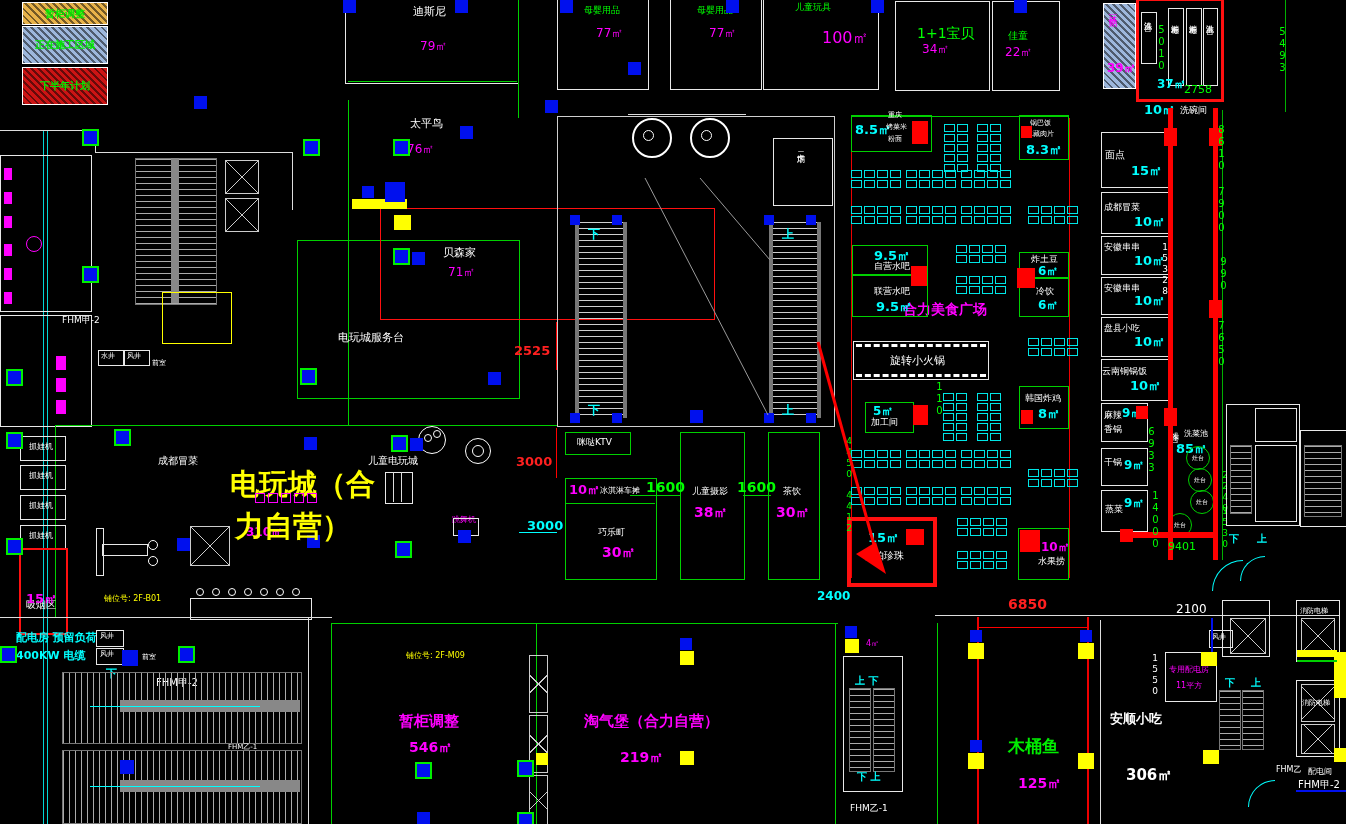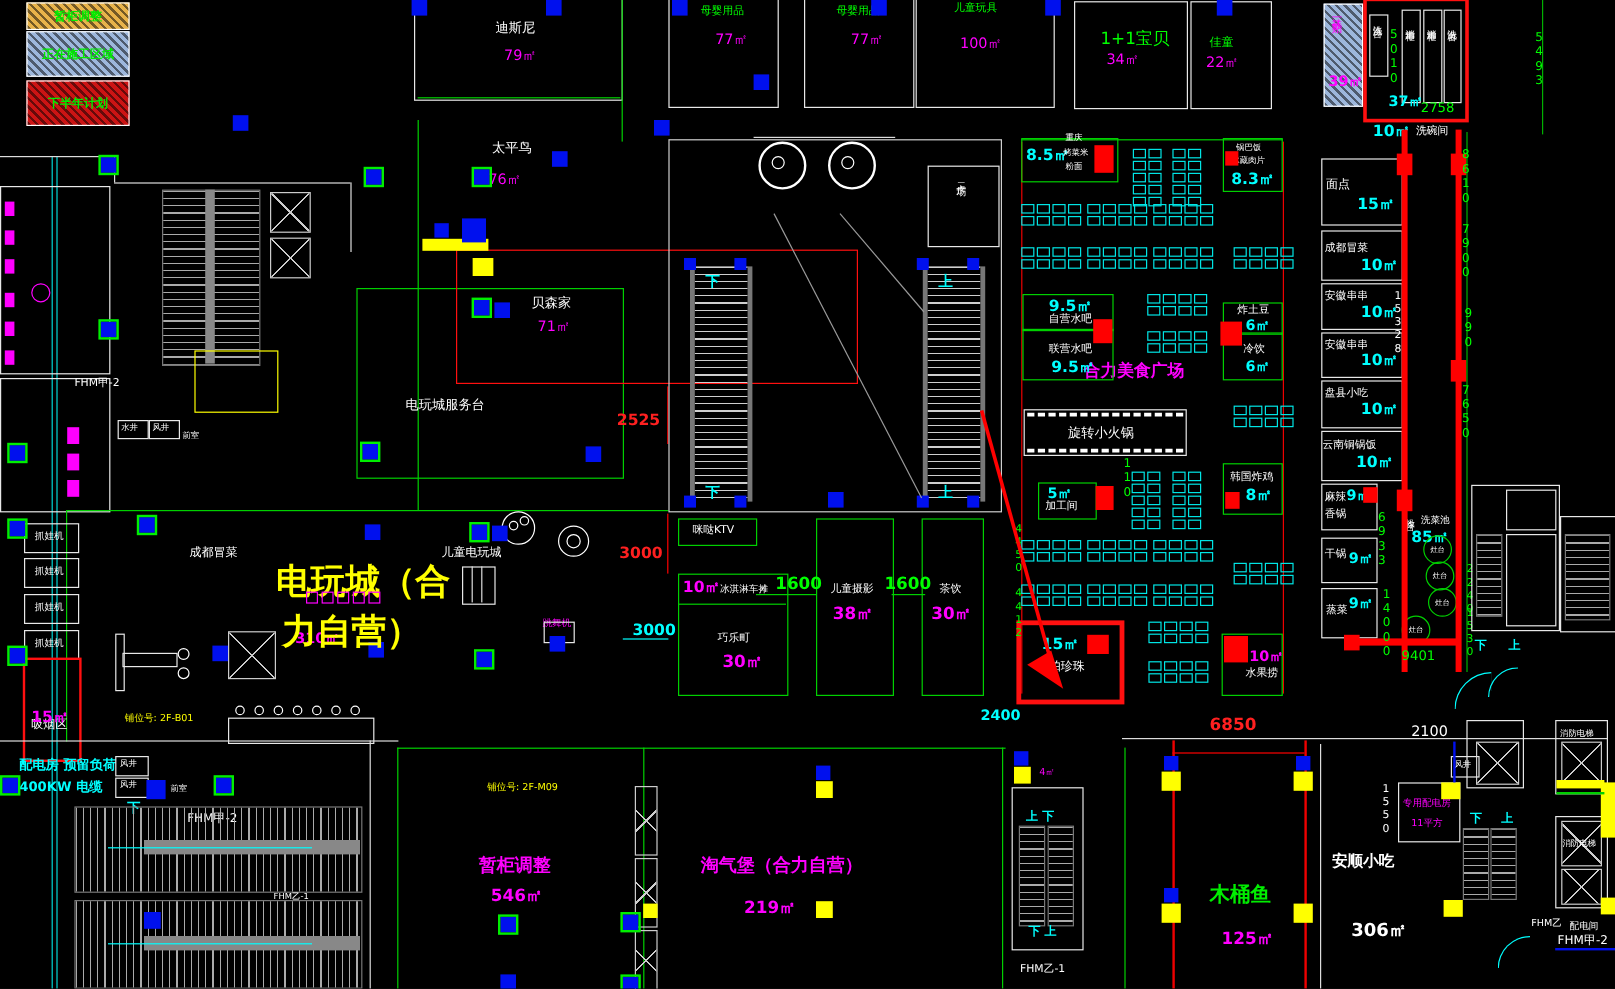--- a/index.html
+++ b/index.html
@@ -46,35 +46,35 @@
   <div class="bx hzb" style="left:22px;top:26px;width:84px;height:36px;border-color:#fff">
     <div class="hz"></div>
     <div class="lt" style="inset:0;font-size:10px">正在施工区域</div>
   </div>
   <div class="bx" style="left:22px;top:67px;width:84px;height:36px;background:#cc1414;border-color:#fff">
     <div class="hz"></div>
     <div class="lt" style="inset:0;font-size:10px">下半年计划</div>
   </div>
 
   <div class="bx bw" style="left:345px;top:-1px;width:172px;height:83px"></div>
-  <div class="t w" style="left:413px;top:18px;font-size:11px">迪斯尼</div>
+  <div class="t w" style="left:413px;top:6px;font-size:11px">迪斯尼</div>
   <div class="t m" style="left:420px;top:40px;font-size:12px">79㎡</div>
   <div class="ln" style="left:348px;top:81px;width:169px;height:1px;background:#00d000"></div>
 
   <div class="bx bw" style="left:557px;top:-1px;width:90px;height:89px"></div>
   <div class="t g" style="left:584px;top:6px;font-size:9px">母婴用品</div>
   <div class="t m" style="left:596px;top:27px;font-size:12px">77㎡</div>
 
   <div class="bx bw" style="left:670px;top:-1px;width:90px;height:89px"></div>
   <div class="t g" style="left:697px;top:6px;font-size:9px">母婴用品</div>
   <div class="t m" style="left:709px;top:27px;font-size:12px">77㎡</div>
 
   <div class="bx bw" style="left:763px;top:-1px;width:114px;height:89px"></div>
   <div class="t g" style="left:795px;top:3px;font-size:9px">儿童玩具</div>
-  <div class="t m" style="left:800px;top:30px;font-size:12px">100㎡</div>
+  <div class="t m" style="left:822px;top:30px;font-size:16px">100㎡</div>
 
   <div class="bx bw" style="left:895px;top:1px;width:93px;height:88px"></div>
   <div class="t g" style="left:917px;top:26px;font-size:14px">1+1宝贝</div>
   <div class="t m" style="left:922px;top:43px;font-size:12px">34㎡</div>
 
   <div class="bx bw" style="left:992px;top:1px;width:66px;height:88px"></div>
   <div class="t g" style="left:1008px;top:31px;font-size:10px">佳童</div>
   <div class="t m" style="left:1005px;top:46px;font-size:12px">22㎡</div>
 
   <div class="bx hzb" style="left:1103px;top:3px;width:31px;height:84px;border-color:#fff">

